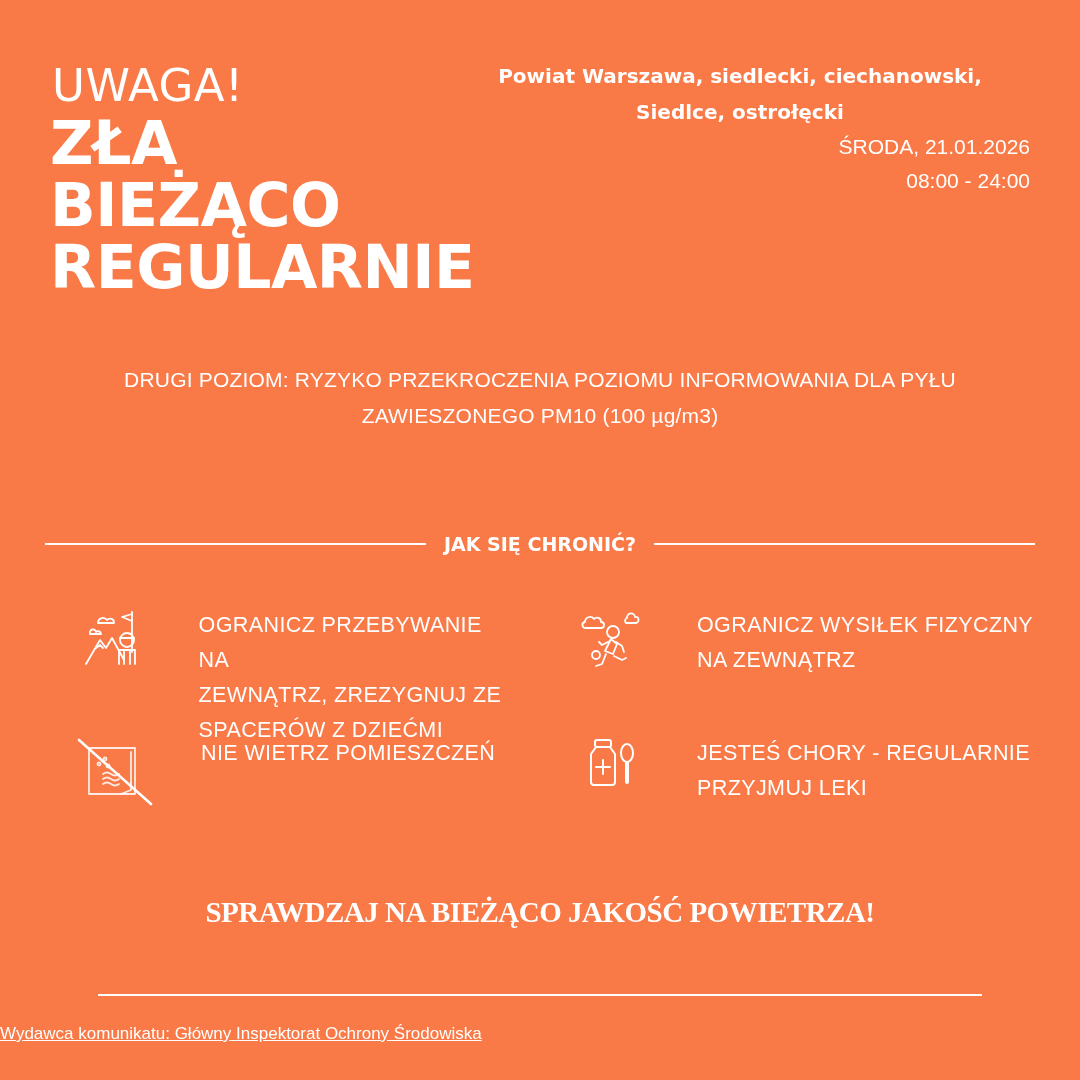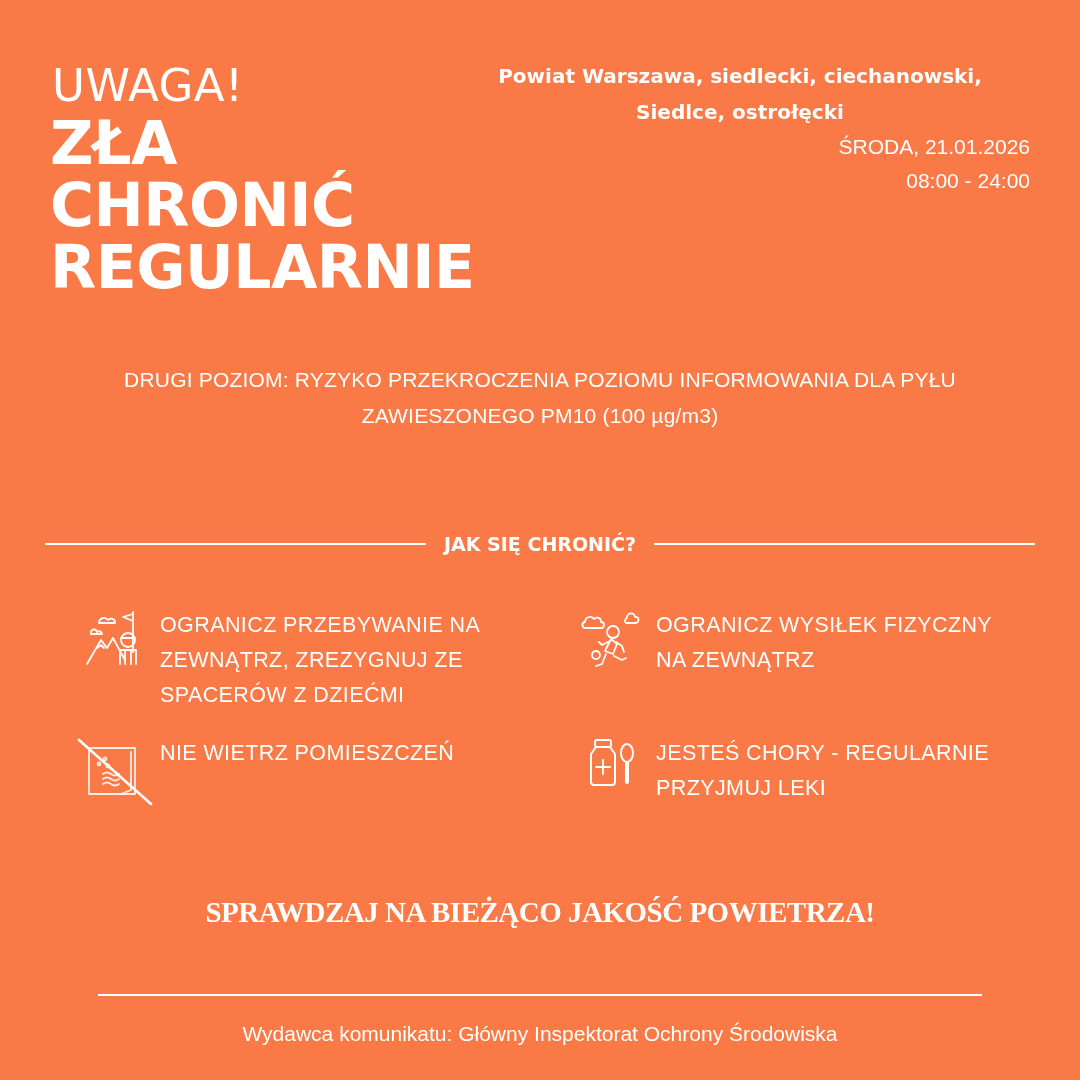--- a/index.html
+++ b/index.html
@@ -60,21 +60,21 @@
   }
   .section .line { flex: 1; height: 2px; background: #ffffff; }
   .section .title {
     padding: 0 18px;
     font-size: 19px; font-weight: 700;
     font-family: "DejaVu Sans", sans-serif;
     white-space: nowrap;
   }
 
   
-  .tip { display: flex; align-items: flex-start; }
+  .tip { display: flex; align-items: flex-start; gap: 41px; }
   .tip .icon { width: 90px; display: flex; justify-content: center; }
   .tip .text {
     font-family: "Liberation Sans", sans-serif;
     font-size: 21.5px; line-height: 35px;
     letter-spacing: 0.4px;
     text-transform: uppercase;
   }
   .tip1 { left: 70px; top: 608px; width: 440px; }
   .tip2 { left: 566px; top: 608px; width: 470px; }
   .tip3 { left: 70px; top: 736px; width: 440px; }
@@ -87,34 +87,35 @@
     font-size: 29px; font-weight: 700;
     font-family: Liberation Serif, serif;
     letter-spacing: -0.5px;
     line-height: 40px;
   }
   .divider {
     left: 98px; width: 884px; top: 994px; height: 2px; background: #ffffff;
   }
   .publisher {
     left: 0; right: 0; top: 1018px;
-    text-align: center;
-    font-size: 21px;
+    text-align: left;
+    font-size: 17px;
     font-family: "Liberation Sans", sans-serif;
     line-height: 32px;
+    text-decoration: underline;
   }
   svg { display: block; }
 </style>
 </head>
 <body>
 
 <div class="abs uwaga">UWAGA!</div>
 <div class="abs headline">
   <div>ZŁA</div>
-  <div>CHRONIĆ</div>
+  <div>BIEŻĄCO</div>
   <div>REGULARNIE</div>
 </div>
 
 <div class="abs info">
   <div class="area">Powiat Warszawa, siedlecki, ciechanowski,</div>
   <div class="area">Siedlce, ostrołęcki</div>
   <div class="date">ŚRODA, 21.01.2026</div>
   <div class="time">08:00 - 24:00</div>
 </div>
 

